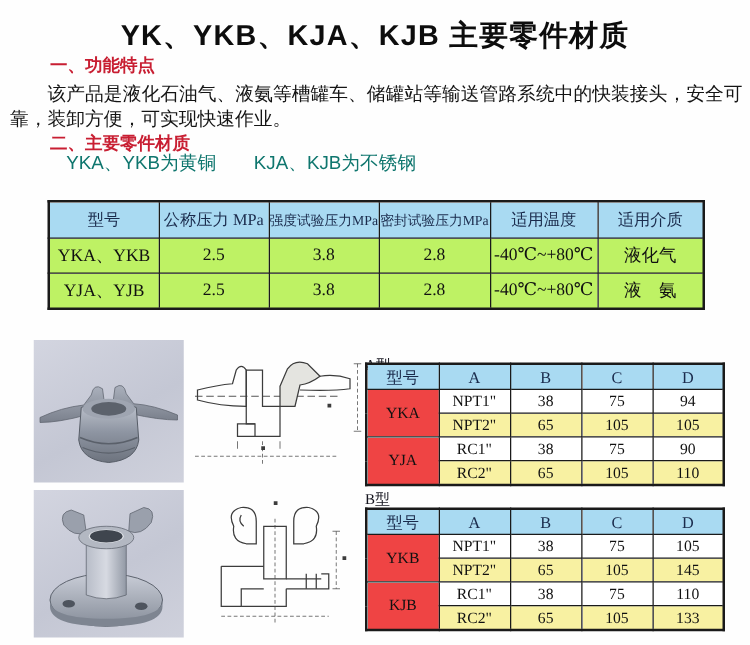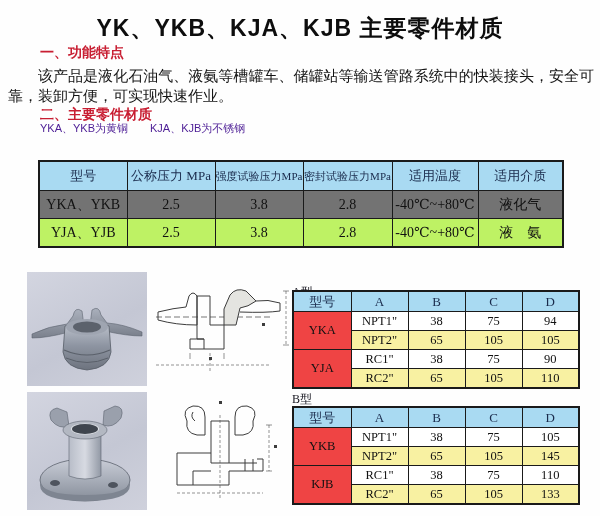--- a/index.html
+++ b/index.html
@@ -23,40 +23,40 @@
   #h-materials{top:106px;}
   #h-performance{top:140px;}
   #h-dimensions{top:246px;}
 
   .para{
     position:absolute;left:8px;top:66px;width:586px;
     font-size:15px;line-height:20px;text-indent:2em;color:#141414;
     text-align:justify;
   }
   .materials-line{
-    position:absolute;left:40px;top:121px;font-size:11px;color:#4c1d95;
+    position:absolute;left:53px;top:121px;font-size:15px;color:#0f766e;
     white-space:pre;
   }
 
   table{border-collapse:collapse;table-layout:fixed;}
   .perf-table{
     position:absolute;left:38px;top:160px;width:524px;
     font-family:"Liberation Serif","DejaVu Serif",serif;
     border:2px solid #1a1a1a;
   }
   .perf-table th,.perf-table td{
     border:1px solid #1a1a1a;text-align:center;vertical-align:middle;
     padding:0;overflow:hidden;white-space:nowrap;
   }
   .perf-table th{
     background:#a9daf2;color:#1a2b4c;font-weight:normal;
     height:28px;font-size:13px;
   }
   .perf-table th.small{font-size:11px;}
-  .perf-table td{height:27px;font-size:14px;color:#111;background:#737373;}
+  .perf-table td{height:27px;font-size:14px;color:#111;background:#bef264;}
   .perf-table tr.row-yellow td{background:#bef264;}
 
   .dim-label{
     position:absolute;left:292px;font-size:12px;color:#15151f;
     font-family:"Liberation Serif","DejaVu Serif",serif;white-space:nowrap;
   }
   #label-a{top:284px;}
   #label-b{top:391px;}
 
   .dim-table{

